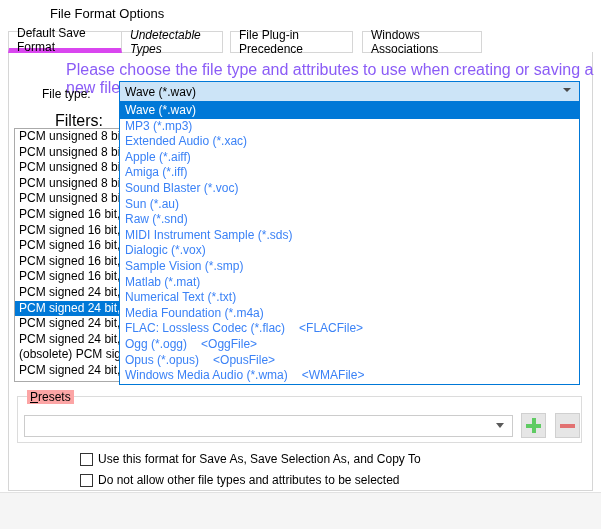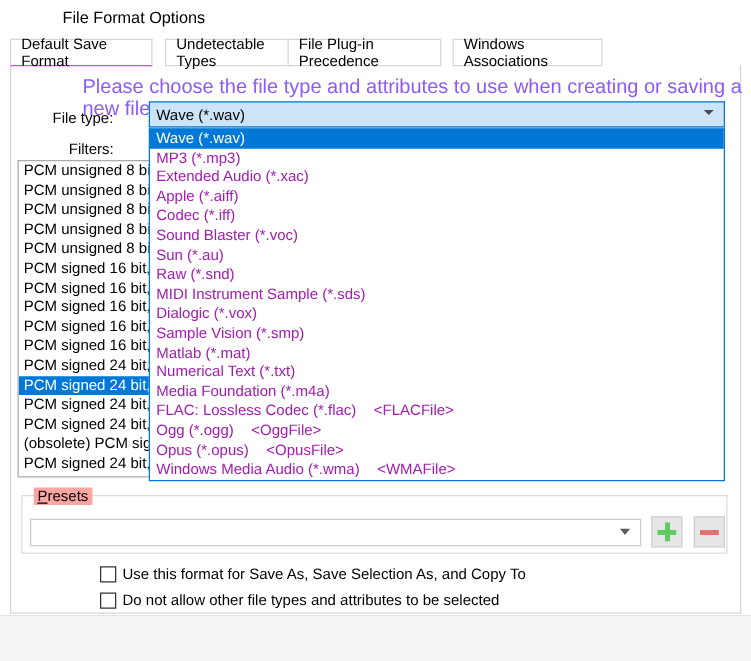--- a/index.html
+++ b/index.html
@@ -40,21 +40,21 @@
     border: 1px solid #d6d6d6;
     background: #ffffff;
     box-sizing: border-box;
     display: flex; align-items: center; justify-content: center;
     padding: 0 8px;
     font-size: 12px; color: #000;
     cursor: default;
   }
   .tab.active {
     background: #ffffff;
-    border-bottom: 1px solid #d946ef;
+    border-bottom: 5px solid #d946ef;
     z-index: 3;
     font-weight: normal;
   }
   
   .tabpanel {
     position: absolute; left: 8px; top: 52px; width: 585px; height: 439px;
     border: 1px solid #d6d6d6;
     border-top: none;
     background: #ffffff;
     box-sizing: border-box;
@@ -62,21 +62,21 @@
   
   .prompt {
     position: absolute; left: 66px; top: 61px;
     font-size: 16px; color: #8b5cf6;
   }
   
   .lbl-filetype {
     position: absolute; left: 42px; top: 87px; font-size: 12px;
   }
   .lbl-filters {
-    position: absolute; left: 55px; top: 112px; font-size: 12px;
+    position: absolute; left: 55px; top: 112px; font-size: 16px;
   }
   
   .combo {
     position: absolute; left: 119px; top: 81px; width: 461px; height: 21px;
     border: 1px solid #0078d7;
     background: #cce4f7;
     box-sizing: border-box;
   }
   .combo .val {
     position: absolute; left: 5px; top: 3px; font-size: 12px; color: #000;
@@ -96,21 +96,21 @@
   .dropdown {
     position: absolute; left: 119px; top: 102px; width: 461px;
     border: 1px solid #0078d7;
     background: #ffffff;
     box-sizing: border-box;
     z-index: 40;
     padding: 0;
   }
   .dd-item {
     height: 15.6px; line-height: 15.6px;
-    font-size: 12px; color: #a21caf;
+    font-size: 12px; color: #3b82f6;
     padding-left: 5px;
     white-space: nowrap;
     overflow: hidden;
     cursor: default;
   }
   .dd-item.sel {
     background: #0078d7;
     color: #ffffff;
   }
   .dd-item .tag {
@@ -241,21 +241,21 @@
 
 <div class="titlebar">
   <div class="title">File Format Options</div>
   <div class="closebtn">✕</div>
 </div>
 
 <div class="tabpanel"></div>
 
 <div class="tabstrip" id="tabstrip">
     <div class="tab active" style="left: 0px; width: 114px;">Default Save Format</div>
-    <div class="tab" style="left: 124px; width: 102px;">Undetectable Types</div>
+    <div class="tab" style="left: 113px; width: 102px; font-style: italic;">Undetectable Types</div>
     <div class="tab" style="left: 222px; width: 123px;">File Plug-in Precedence</div>
     <div class="tab" style="left: 354px; width: 120px;">Windows Associations</div>
   </div>
 
 <div class="prompt">Please choose the file type and attributes to use when creating or saving a new file.</div>
 
 <div class="lbl-filetype">File type:</div>
 <div class="lbl-filters">Filters:</div>
 
 <div class="listbox">
@@ -286,21 +286,21 @@
 <div class="combo">
   <div class="val">Wave (*.wav)</div>
   <div class="arrow"></div>
 </div>
 
 <div class="dropdown" id="dropdown-list">
     <div class="dd-item sel"><span>Wave (*.wav)</span></div>
     <div class="dd-item"><span>MP3 (*.mp3)</span></div>
     <div class="dd-item"><span>Extended Audio (*.xac)</span></div>
     <div class="dd-item"><span>Apple (*.aiff)</span></div>
-    <div class="dd-item"><span>Codec (*.iff)</span></div>
+    <div class="dd-item"><span>Amiga (*.iff)</span></div>
     <div class="dd-item"><span>Sound Blaster (*.voc)</span></div>
     <div class="dd-item"><span>Sun (*.au)</span></div>
     <div class="dd-item"><span>Raw (*.snd)</span></div>
     <div class="dd-item"><span>MIDI Instrument Sample (*.sds)</span></div>
     <div class="dd-item"><span>Dialogic (*.vox)</span></div>
     <div class="dd-item"><span>Sample Vision (*.smp)</span></div>
     <div class="dd-item"><span>Matlab (*.mat)</span></div>
     <div class="dd-item"><span>Numerical Text (*.txt)</span></div>
     <div class="dd-item"><span>Media Foundation (*.m4a)</span></div>
     <div class="dd-item"><span>FLAC: Lossless Codec (*.flac)</span><span class="tag">&lt;FLACFile&gt;</span></div>

